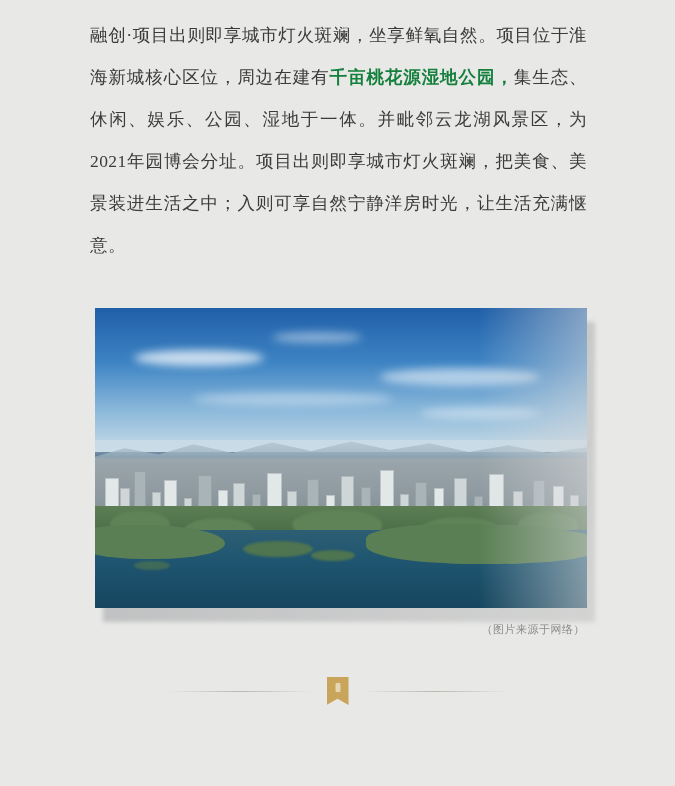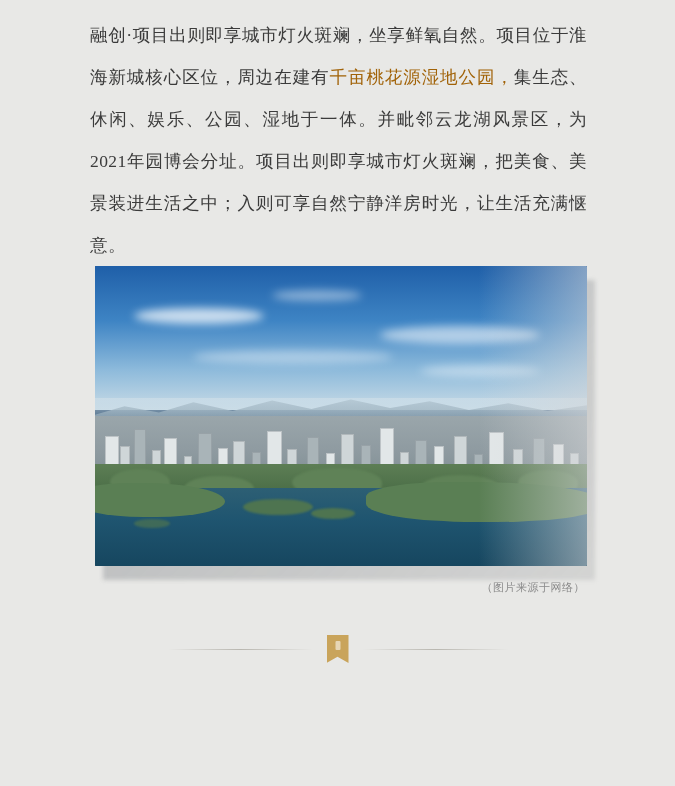--- a/index.html
+++ b/index.html
@@ -26,24 +26,25 @@
   .para {
     font-family: "Liberation Serif", serif;
     font-size: 17.5px;
     line-height: 42px;
     color: #3b3b3b;
     letter-spacing: 0.4px;
     text-align: justify;
     margin: 0;
   }
   .para .bold {
-    font-weight: normal;
-    color: #a16207;
+    font-weight: bold;
+    color: #15803d;
   }
   .figure-wrap {
+    margin-top: 42px;
     padding-left: 95px;
     padding-right: 88px;
     position: relative;
   }
   .photo-shadow {
     position: absolute;
     left: 103px;
     top: 14px;
     width: 492px;
     height: 300px;

